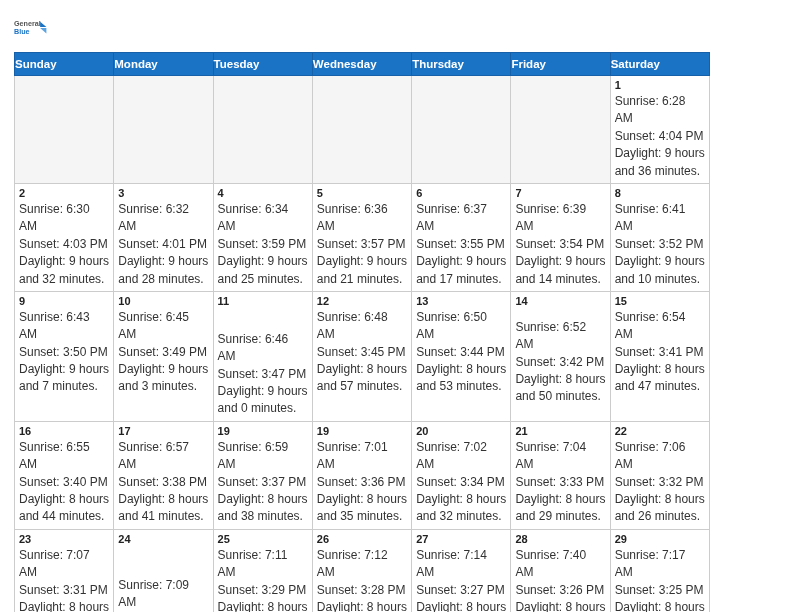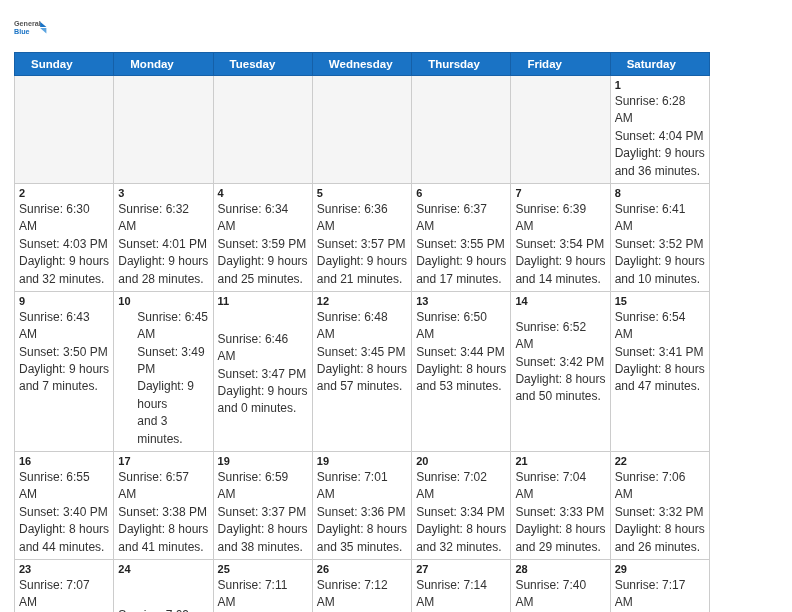--- a/index.html
+++ b/index.html
@@ -50,21 +50,21 @@
       border: 1px solid #ccc;
       border-collapse: collapse;
       width: 100%;
       table-layout: fixed;
     }
     .calendar th {
       background: #1a73c5;
       color: #fff;
       font-size: 11.5px;
       font-weight: bold;
-      padding: 5px 16px;
+      padding: 5px 0;
       text-align: left;
       border: 1px solid #1560a8;
     }
     .calendar td {
       border: 1px solid #ccc;
       vertical-align: top;
       padding: 3px 4px;
       background: #fff;
       font-size: 9.5px;
       color: #333;
@@ -190,21 +190,21 @@
         <tr>
           <td>
             <span class="day-num">9</span>
             <div class="day-info" style="white-space: pre-line;">Sunrise: 6:43 AM
 Sunset: 3:50 PM
 Daylight: 9 hours
 and 7 minutes.</div>
           </td>
           <td>
             <span class="day-num">10</span>
-            <div class="day-info" style="white-space: pre-line; margin-left: 19px;">Sunrise: 6:45 AM
+            <div class="day-info" style="white-space: pre-line;">Sunrise: 6:45 AM
 Sunset: 3:49 PM
 Daylight: 9 hours
 and 3 minutes.</div>
           </td>
           <td>
             <span class="day-num">11</span>
             <div class="day-info" style="white-space: pre-line; margin-top: 24px;">Sunrise: 6:46 AM
 Sunset: 3:47 PM
 Daylight: 9 hours
 and 0 minutes.</div>

